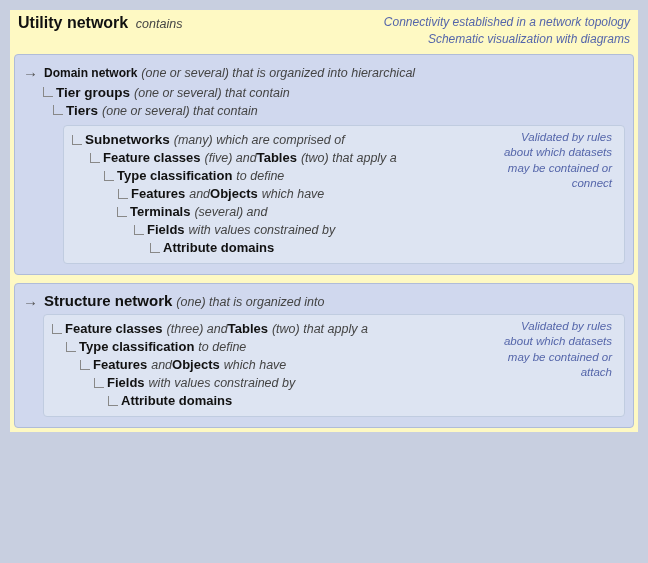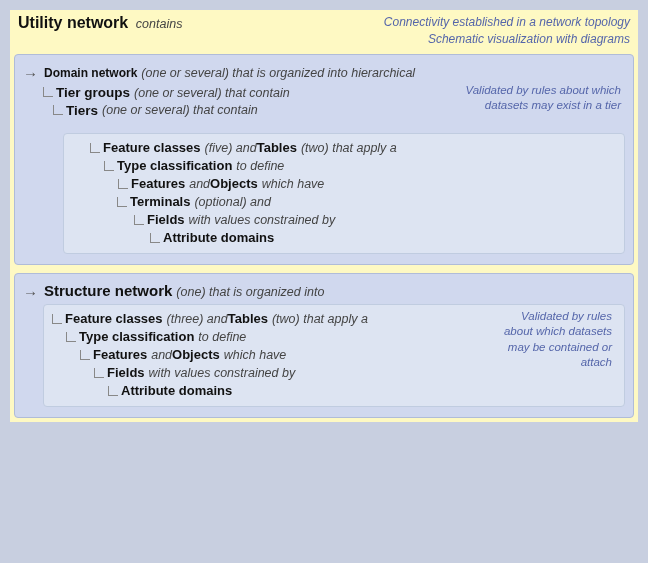--- a/index.html
+++ b/index.html
@@ -132,31 +132,36 @@
     <div style="display:flex; align-items:baseline; margin-bottom:5px; position:relative;">
       <span class="main-arrow">→</span>
       <span class="node-label" style="font-size:12px;">Domain network</span>
       <span class="italic-desc"> (one or several) that is organized into hierarchical</span>
     </div>
 
     <div style="display:flex; align-items:baseline; margin-bottom:3px; margin-left:20px; position:relative;">
       <span class="connector" style="margin-top:2px;"></span>
       <span class="node-label medium">Tier groups</span>
       <span class="italic-desc"> (one or several) that contain</span>
-      <span class="side-note" style="right:4px; top:-2px; max-width:165px;">Validated by rules about which datasets may exist in a tier</span>
-    </div>
-
-    <div style="display:flex; align-items:flex-start; margin-bottom:15px; margin-left:30px;">
+    </div>
+
+    <div style="display:flex; align-items:flex-end; margin-bottom:7px; margin-left:30px;">
       <span class="connector" style="margin-top:2px;"></span>
       <span class="node-label medium">Tiers</span>
       <span class="italic-desc"> (one or several) that contain</span>
     </div>
 
     <div class="block-inner" style="margin-left:40px; position:relative;">
 
+      <div style="display:flex; align-items:baseline; margin-bottom:3px; position:relative;">
+        <span class="connector" style="margin-top:3px;"></span>
+        <span class="node-label medium">Subnetworks</span>
+        <span class="italic-desc"> (many) which are comprised of</span>
+        <span class="side-note" style="right:4px; top:-2px; max-width:110px;">Validated by rules about which datasets may be contained or connect</span>
+      </div>
 
       <div style="display:flex; align-items:baseline; margin-bottom:3px; margin-left:18px;">
         <span class="connector" style="margin-top:3px;"></span>
         <span class="node-label small">Feature classes</span>
         <span class="italic-desc"> (five) and </span>
         <span class="node-label small">Tables</span>
         <span class="italic-desc"> (two) that apply a</span>
       </div>
 
       <div style="display:flex; align-items:baseline; margin-bottom:3px; margin-left:32px;">
@@ -169,21 +174,21 @@
         <span class="connector" style="margin-top:3px;"></span>
         <span class="node-label small">Features</span>
         <span class="italic-desc"> and </span>
         <span class="node-label small">Objects</span>
         <span class="italic-desc"> which have</span>
       </div>
 
       <div style="display:flex; align-items:baseline; margin-bottom:3px; margin-left:45px;">
         <span class="connector" style="margin-top:3px;"></span>
         <span class="node-label small">Terminals</span>
-        <span class="italic-desc"> (optional) and</span>
+        <span class="italic-desc"> (several) and</span>
       </div>
 
       <div style="display:flex; align-items:baseline; margin-bottom:3px; margin-left:62px;">
         <span class="connector" style="margin-top:3px;"></span>
         <span class="node-label small">Fields</span>
         <span class="italic-desc"> with values constrained by</span>
       </div>
 
       <div style="display:flex; align-items:baseline; margin-left:78px;">
         <span class="connector" style="margin-top:3px;"></span>

